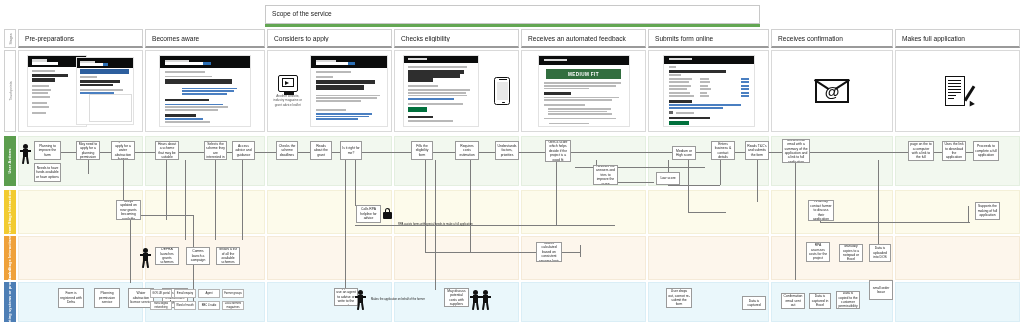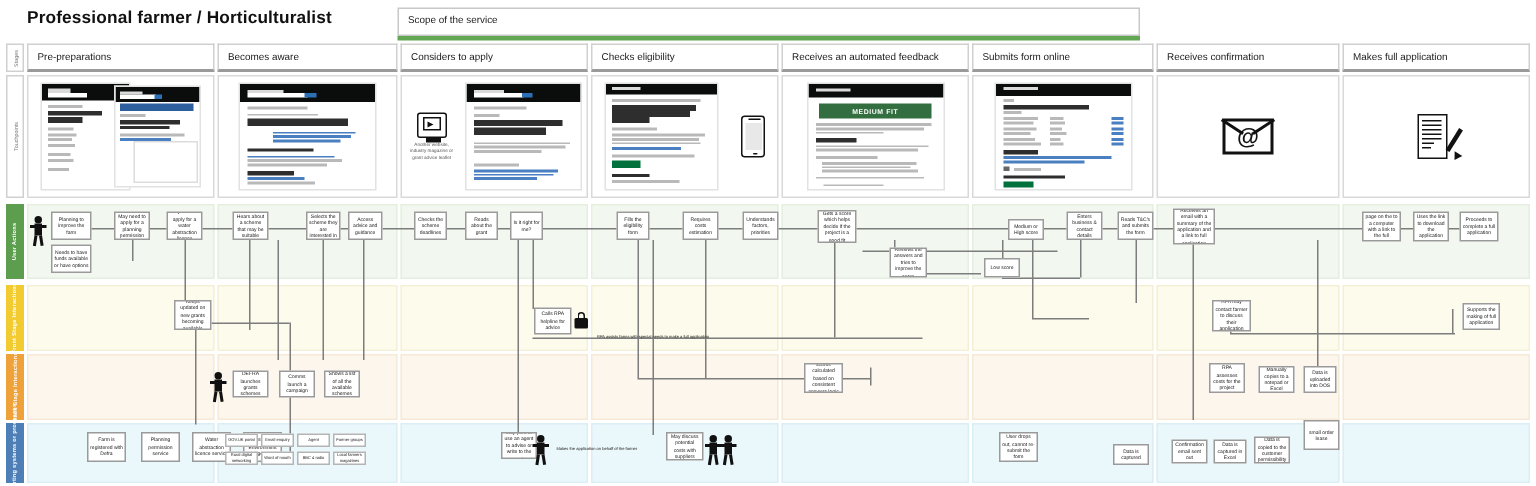--- a/index.html
+++ b/index.html
@@ -186,21 +186,20 @@
   .lock { position:absolute; width:9px; height:11px; }
   .lock .shackle { position:absolute; left:2px; top:0; width:5px; height:5px;
      border:1.5px solid #111; border-bottom:none; border-radius:3px 3px 0 0; }
   .lock .body { position:absolute; left:0; top:4.2px; width:9px; height:6.8px; background:#111; border-radius:1px; }
 </style>
 </head>
 <body>
 
 <div class="page">
 
-  <div class="title">Professional farmer / Horticulturalist</div>
 
   <div class="scope-bar">
     <span class="lbl">Scope of the service</span>
   </div>
   <div class="scope-underline"></div>
 
   <div class="stages-row">
     <div class="stage-gutter">
       <span>Stages</span>
     </div>

